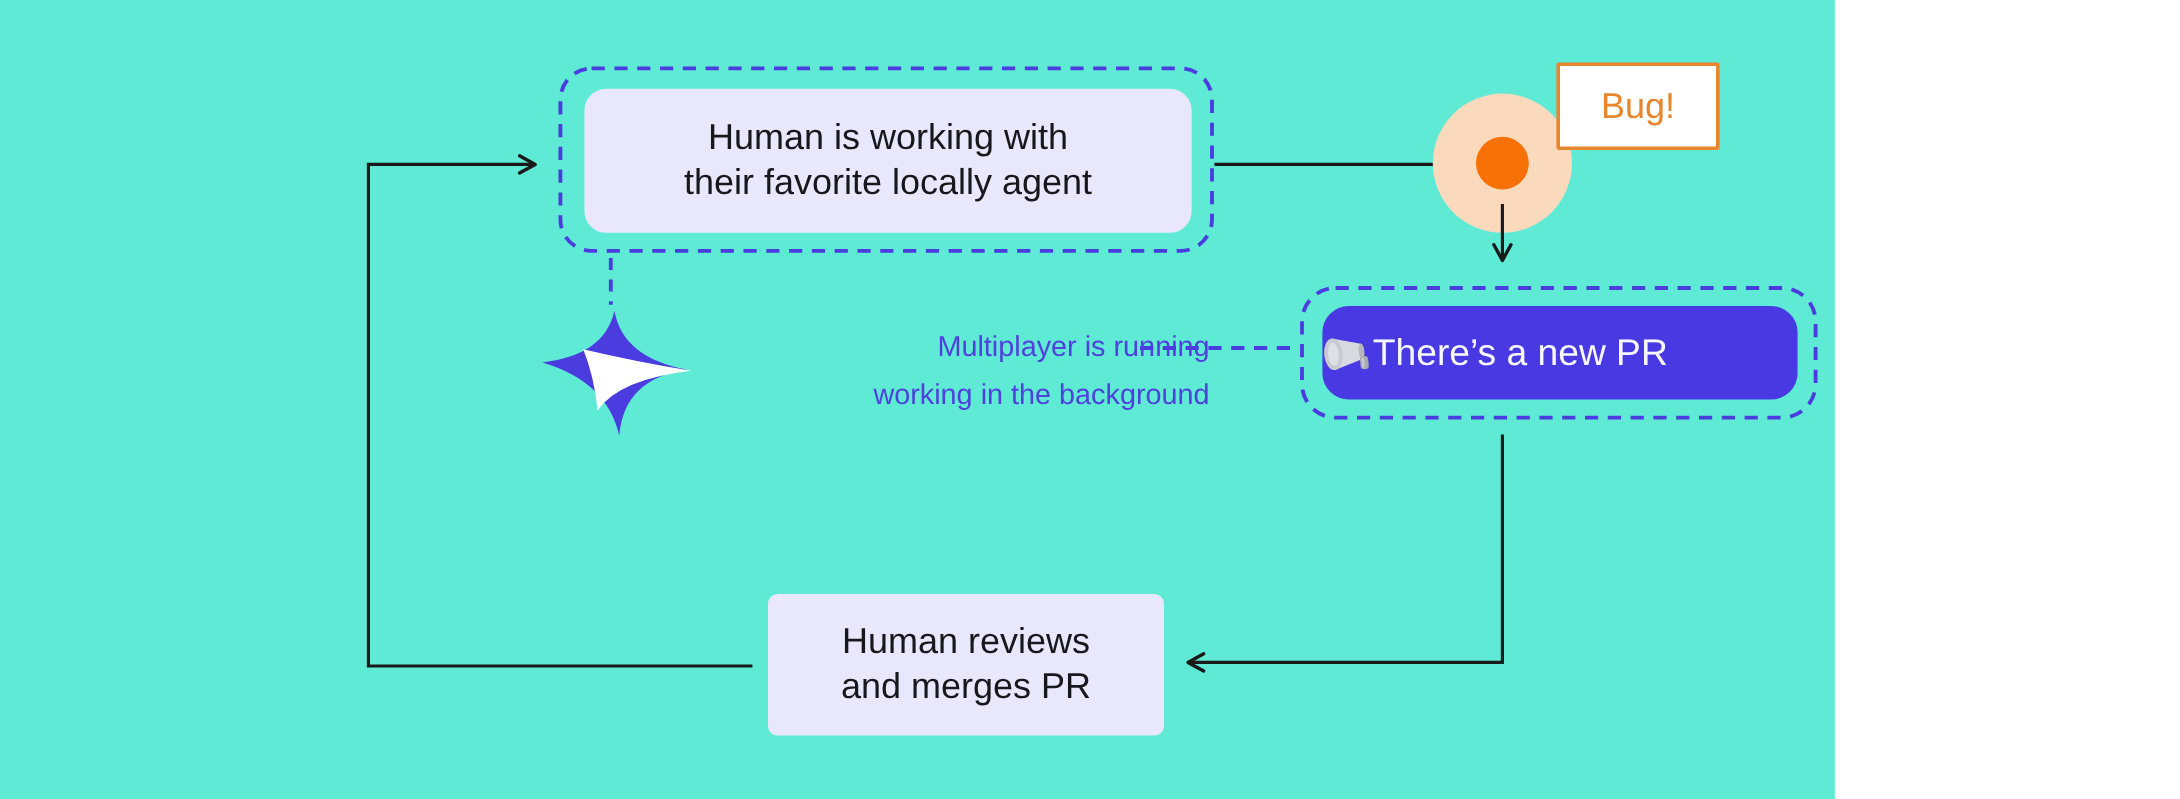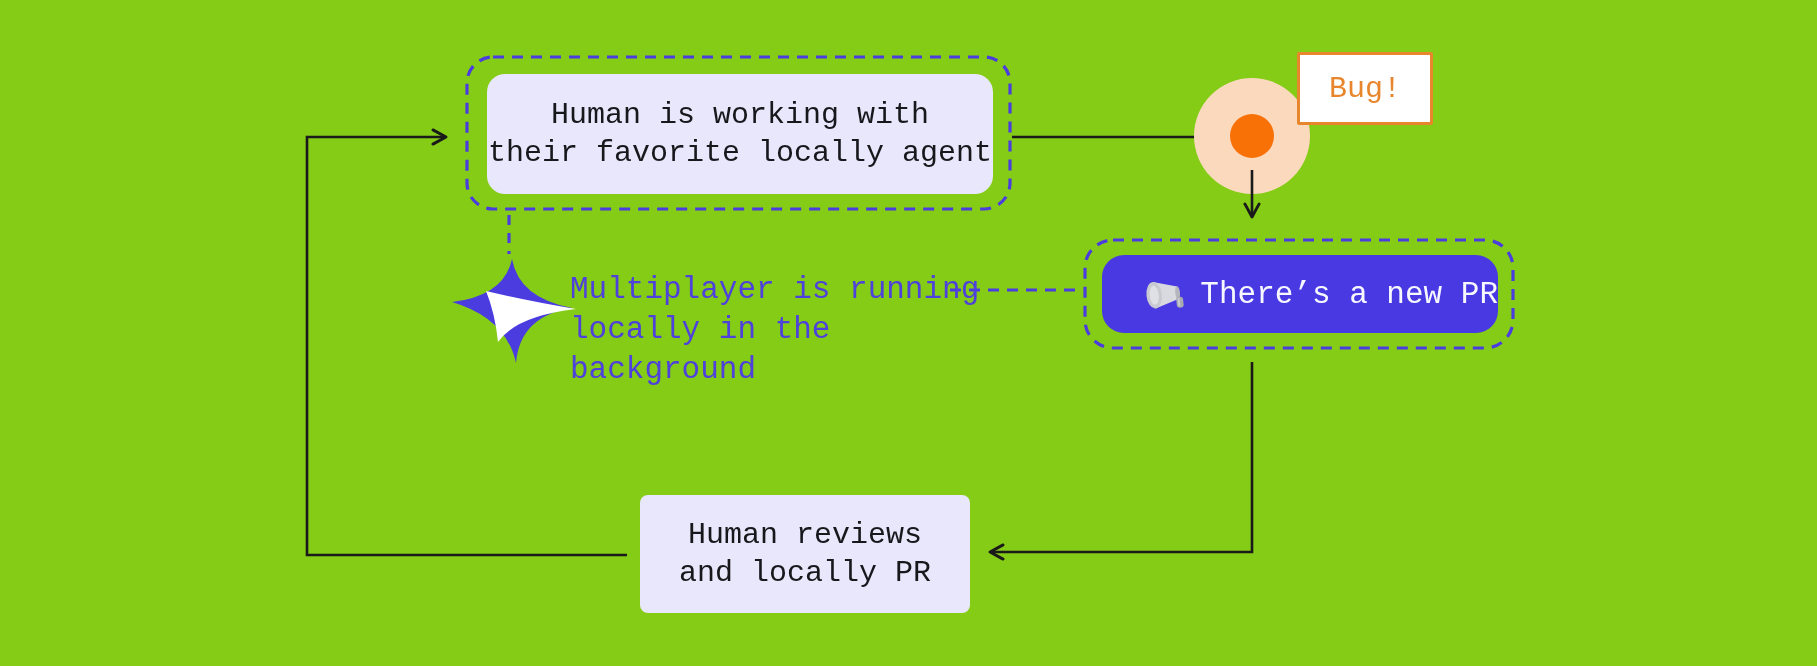--- a/index.html
+++ b/index.html
@@ -1,20 +1,20 @@
 <!DOCTYPE html>
 <html><head>
 <meta charset="utf-8">
 <style>
   html,body{margin:0;padding:0;background:#ffffff;}
   #canvas{
     position:relative;
-    width:1817px;height:666px;
-    background:#84cc16;
-    font-family:Liberation Mono, monospace;
+    width:1529px;height:666px;
+    background:#5eead4;
+    font-family:Liberation Sans, sans-serif;
     overflow:hidden;
   }
   #wires{position:absolute;left:0;top:0;width:1817px;height:666px;}
   .abs{position:absolute;box-sizing:border-box;}
 
   .lavender-box{
     background:#E9E7FB;
     border-radius:18px;
     display:flex;flex-direction:column;justify-content:center;align-items:center;
     color:#17171C;
@@ -30,31 +30,30 @@
     border:3px solid #E8862D;
     border-radius:2px;
     display:flex;align-items:center;justify-content:center;
     color:#E8862D;font-size:30px;font-weight:500;
   }
 
   #pr-button{
     left:1102px;top:255px;width:396px;height:78px;
     background:#4839E3;
     border-radius:22px;
-    display:flex;align-items:center;justify-content:flex-end;
-    gap:13px;
+    display:flex;align-items:center;justify-content:flex-start;
     color:#F7F7FF;font-size:31px;
   }
   #pr-button .mega{flex:0 0 auto;display:block;}
 
   #multiplayer-note{
-    left:570px;top:270px;width:420px;
+    left:588px;top:270px;width:420px;
     color:#4E41DC;
-    font-size:31px;line-height:40px;
-    text-align:left;
+    font-size:24px;line-height:40px;
+    text-align:right;
   }
 </style>
 </head>
 <body>
 
 <div id="canvas">
 
   <svg id="wires" viewBox="0 0 1817 666" xmlns="http://www.w3.org/2000/svg">
     <defs>
       <marker id="arrow" viewBox="0 0 16 16" refX="13" refY="8" markerWidth="19" markerHeight="19" markerUnits="userSpaceOnUse" orient="auto">
@@ -105,21 +104,21 @@
         <ellipse cx="35.8" cy="20" rx="2.6" ry="7.2" fill="#B5B6BE"></ellipse>
         <rect x="33.5" y="24.5" width="7.5" height="12" rx="3" fill="#A8AAB2"></rect>
         <rect x="35" y="25.5" width="2.4" height="9.5" rx="1.2" fill="#C6C8CE"></rect>
       </g>
     </svg>
     <span>There’s a new PR</span>
   </div>
 
   <div class="abs" id="multiplayer-note">
     <div>Multiplayer is running</div>
-    <div>locally in the background</div>
+    <div>working in the background</div>
   </div>
 
   <div class="abs lavender-box" id="review-box">
     <div>Human reviews</div>
-    <div>and locally PR</div>
+    <div>and merges PR</div>
   </div>
 
 </div>
 
 </body></html>

